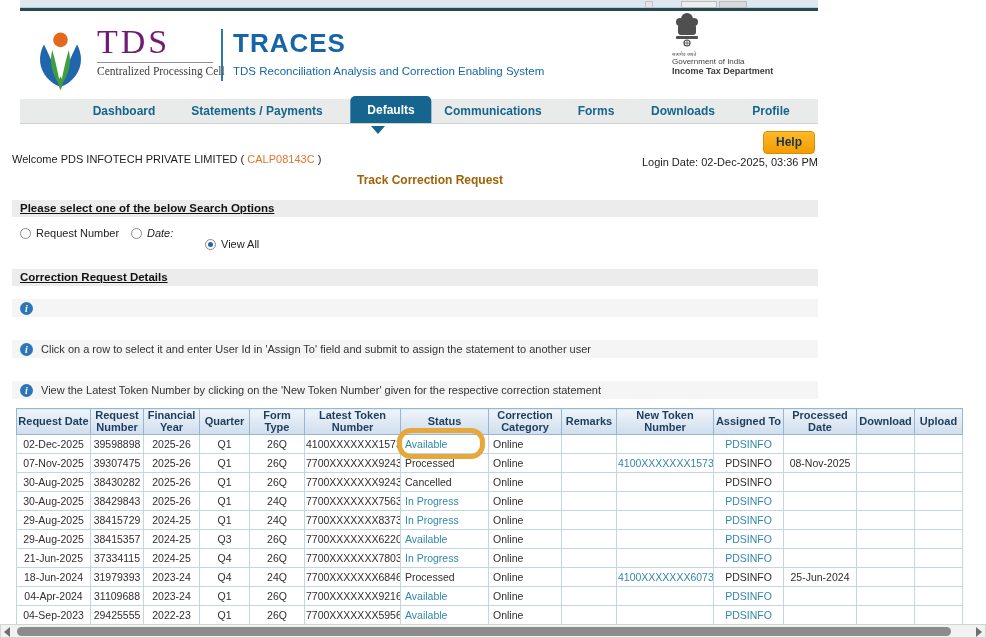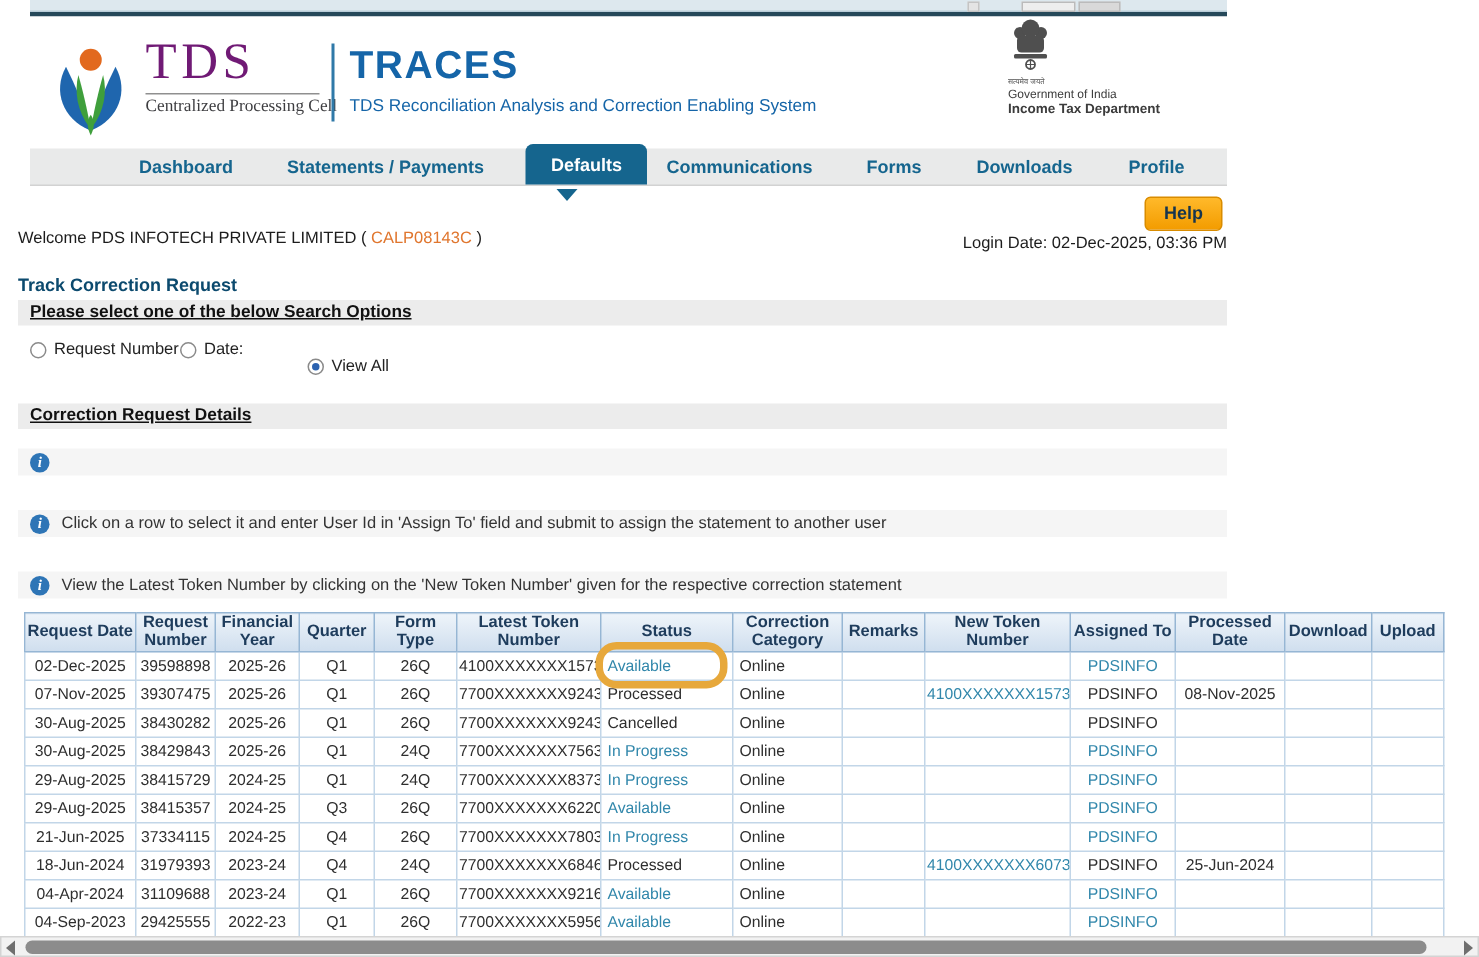--- a/index.html
+++ b/index.html
@@ -36,29 +36,29 @@
   .tab-active{top:-3px;background:#15658e;color:#fff;padding:7px 17px 6px 17px;border-radius:5px 5px 0 0;}
   .tab-caret{position:absolute;left:351px;top:27px;width:0;height:0;border:7px solid transparent;border-top:8px solid #15658e;border-bottom:0;}
 
   
   .help-btn{position:absolute;left:763px;top:131px;width:50px;height:21px;background:linear-gradient(#ffb92a,#f39c00);border:1px solid #d98c00;border-radius:4px;font-size:12px;font-weight:bold;color:#15354f;text-align:center;line-height:21px;cursor:pointer;}
   .welcome-row{position:absolute;left:12px;top:153px;font-size:11px;color:#1c1c1c;}
   .pan{color:#e0762e;}
   .login-date{position:absolute;right:168px;top:156px;font-size:11px;color:#1c1c1c;}
 
   
-  .page-title{position:absolute;left:12px;top:183px;width:836px;text-align:left;font-size:12px;font-weight:bold;color:#0c4a6e;}
+  .page-title{position:absolute;left:12px;top:173px;width:836px;text-align:center;font-size:12px;font-weight:bold;color:#a16207;}
   .bar{position:absolute;left:12px;width:806px;height:17px;background:#ececec;font-size:11.5px;font-weight:bold;color:#111;line-height:17px;padding-left:8px;box-sizing:border-box;text-decoration:underline;}
   .search-bar{top:200px;}
   .details-bar{top:269px;}
   .radio-row{position:absolute;left:20px;top:227px;height:14px;font-size:11px;color:#222;}
   .radio-opt{position:absolute;top:0;display:flex;align-items:center;cursor:pointer;white-space:nowrap;}
   .radio-circle{width:11px;height:11px;border-radius:50%;border:1px solid #8a8a8a;background:#fff;margin-right:5px;box-sizing:border-box;position:relative;}
   .radio-circle.sel::after{content:'';position:absolute;left:2px;top:2px;width:5px;height:5px;border-radius:50%;background:#2b62b0;}
-  .ro-0{left:0;} .ro-1{left:100px;} .ro-2{left:185px;margin-top:11px;}
+  .ro-0{left:0;} .ro-1{left:111px;font-style:italic;} .ro-2{left:185px;margin-top:11px;}
 
   
   .info-bar{position:absolute;left:12px;width:806px;height:18px;background:#f5f5f5;display:flex;align-items:center;font-size:11px;color:#333;}
   .ib-0{top:299px;} .ib-1{top:340px;} .ib-2{top:381px;}
   .info-icon{width:13px;height:13px;border-radius:50%;background:#2e75b6;color:#fff;font-family:"Liberation Serif",serif;font-style:italic;font-weight:bold;font-size:10px;text-align:center;line-height:13px;margin:0 8px 0 8px;flex:0 0 13px;}
 
   
   .table-wrap{position:absolute;left:16px;top:408px;}
   table.grid{border-collapse:collapse;table-layout:fixed;width:946px;font-size:10.5px;}
   table.grid th{background:linear-gradient(#eef4fa,#cfdeee);border:1px solid #96b6d4;color:#1e3c5c;font-size:11px;font-weight:bold;text-align:center;padding:1px;height:23px;line-height:11.5px;}

